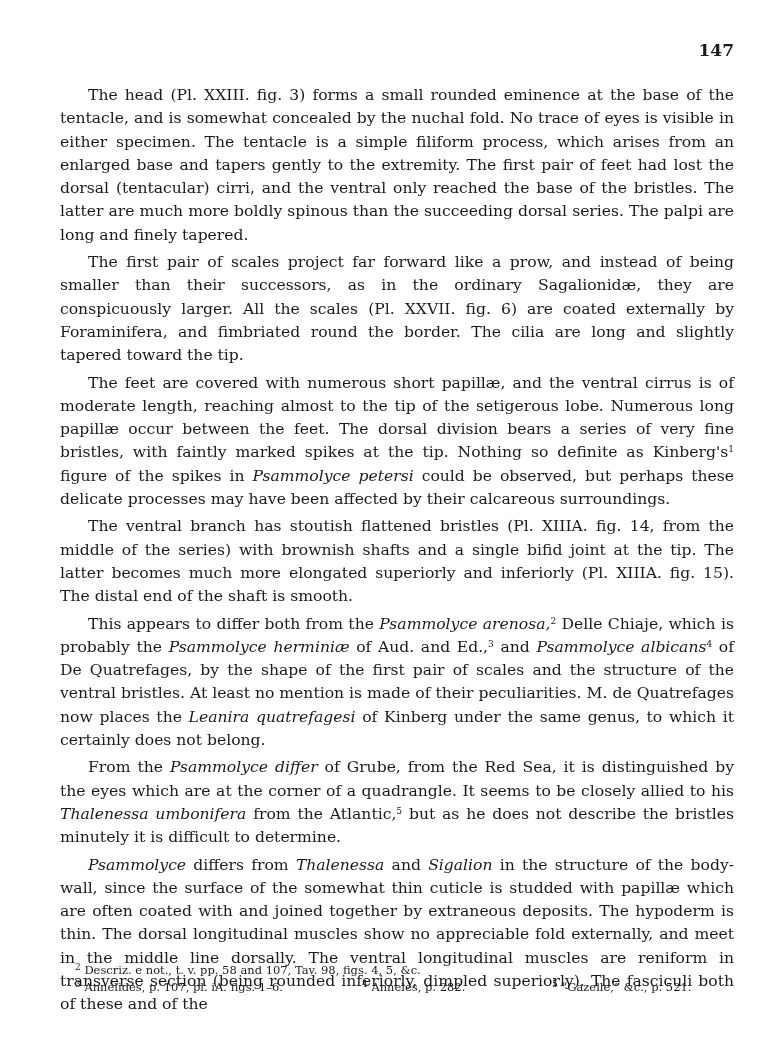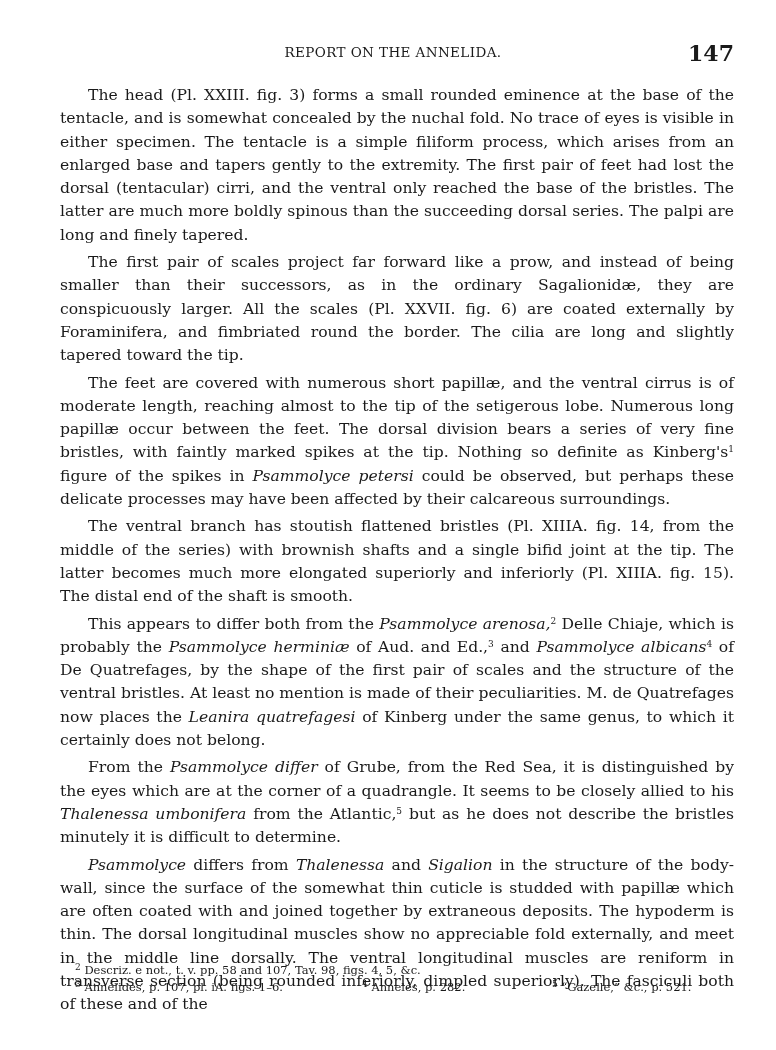--- a/index.html
+++ b/index.html
@@ -1,39 +1,38 @@
 <!DOCTYPE html>
 <html><head>
 <meta charset="utf-8">
 <style>
   html, body { margin: 0; padding: 0; background: #ffffff; }
   body { width: 776px; height: 1050px; position: relative; overflow: hidden;
          font-family: "DejaVu Serif", "Liberation Serif", serif; color: #1a1a1a; }
   .header { position: absolute; top: 40px; left: 52px; width: 682px; height: 24px; }
   .running-title { position: absolute; left: 0; right: 0; text-align: center;
                    font-size: 13.5px; letter-spacing: 0.4px; top: 4px; }
-  .page-number { position: absolute; right: 0; top: 0; font-size: 22px; font-weight: bold; }
+  .page-number { position: absolute; right: 0; top: 0; font-size: 17px; font-weight: bold; }
   .body-text { position: absolute; top: 84px; left: 52px; width: 682px;
                font-size: 15.6px; line-height: 23.3px; text-align: justify; }
   .body-text p { margin: 0 0 4px 8px; text-indent: 28px; }
   .body-text i { font-style: italic; }
   sup { font-size: 9px; vertical-align: top; position: relative; top: -3px; }
   .footnotes { position: absolute; top: 962px; left: 75px; width: 640px;
                font-size: 11.5px; line-height: 17px; }
   .fn-row { display: flex; }
   .fn { white-space: nowrap; }
   .fn-a { width: 287px; }
   .fn-b { width: 190px; }
   .fn-c { }
 </style>
 </head>
 <body>
 
 <div class="header">
-  <div class="running-title">REPORT ON THE ANNELIDA.</div>
   <div class="page-number">147</div>
 </div>
 
 <div class="body-text">
   <p><span>The head (Pl. XXIII. fig. 3) forms a small rounded eminence at the base of the tentacle, and is somewhat concealed by the nuchal fold.  No trace of eyes is visible in either specimen.  The tentacle is a simple filiform process, which arises from an enlarged base and tapers gently to the extremity.  The first pair of feet had lost the dorsal (tentacular) cirri, and the ventral only reached the base of the bristles.  The latter are much more boldly spinous than the succeeding dorsal series.  The palpi are long and finely tapered.</span></p>
   <p><span>The first pair of scales project far forward like a prow, and instead of being smaller than their successors, as in the ordinary Sagalionidæ, they are conspicuously larger.  All the scales (Pl. XXVII. fig. 6) are coated externally by Foraminifera, and fimbriated round the border.  The cilia are long and slightly tapered toward the tip.</span></p>
   <p><span>The feet are covered with numerous short papillæ, and the ventral cirrus is of moderate length, reaching almost to the tip of the setigerous lobe.  Numerous long papillæ occur between the feet.  The dorsal division bears a series of very fine bristles, with faintly marked spikes at the tip.  Nothing so definite as Kinberg's</span><sup>1</sup><span> figure of the spikes in </span><i>Psammolyce petersi</i><span> could be observed, but perhaps these delicate processes may have been affected by their calcareous surroundings.</span></p>
   <p><span>The ventral branch has stoutish flattened bristles (Pl. XIIIA. fig. 14, from the middle of the series) with brownish shafts and a single bifid joint at the tip.  The latter becomes much more elongated superiorly and inferiorly (Pl. XIIIA. fig. 15).  The distal end of the shaft is smooth.</span></p>
   <p><span>This appears to differ both from the </span><i>Psammolyce arenosa,</i><sup>2</sup><span> Delle Chiaje, which is probably the </span><i>Psammolyce herminiæ</i><span> of Aud. and Ed.,</span><sup>3</sup><span> and </span><i>Psammolyce albicans</i><sup>4</sup><span> of De Quatrefages, by the shape of the first pair of scales and the structure of the ventral bristles.  At least no mention is made of their peculiarities.  M. de Quatrefages now places the </span><i>Leanira quatrefagesi</i><span> of Kinberg under the same genus, to which it certainly does not belong.</span></p>
   <p><span>From the </span><i>Psammolyce differ</i><span> of Grube, from the Red Sea, it is distinguished by the eyes which are at the corner of a quadrangle.  It seems to be closely allied to his </span><i>Thalenessa umbonifera</i><span> from the Atlantic,</span><sup>5</sup><span> but as he does not describe the bristles minutely it is difficult to determine.</span></p>

